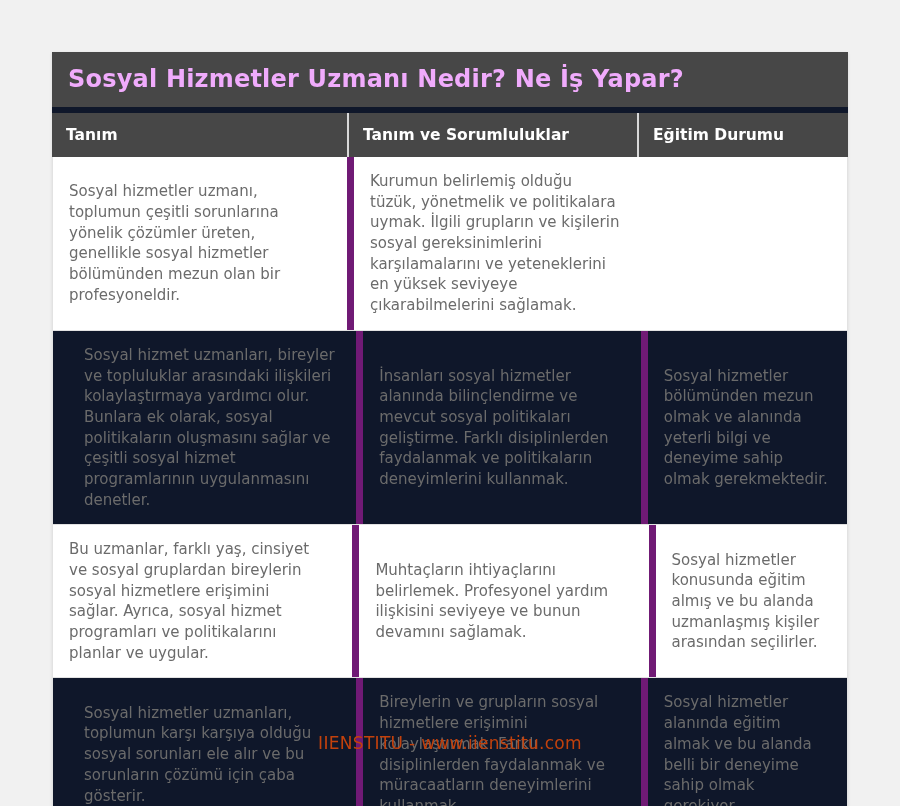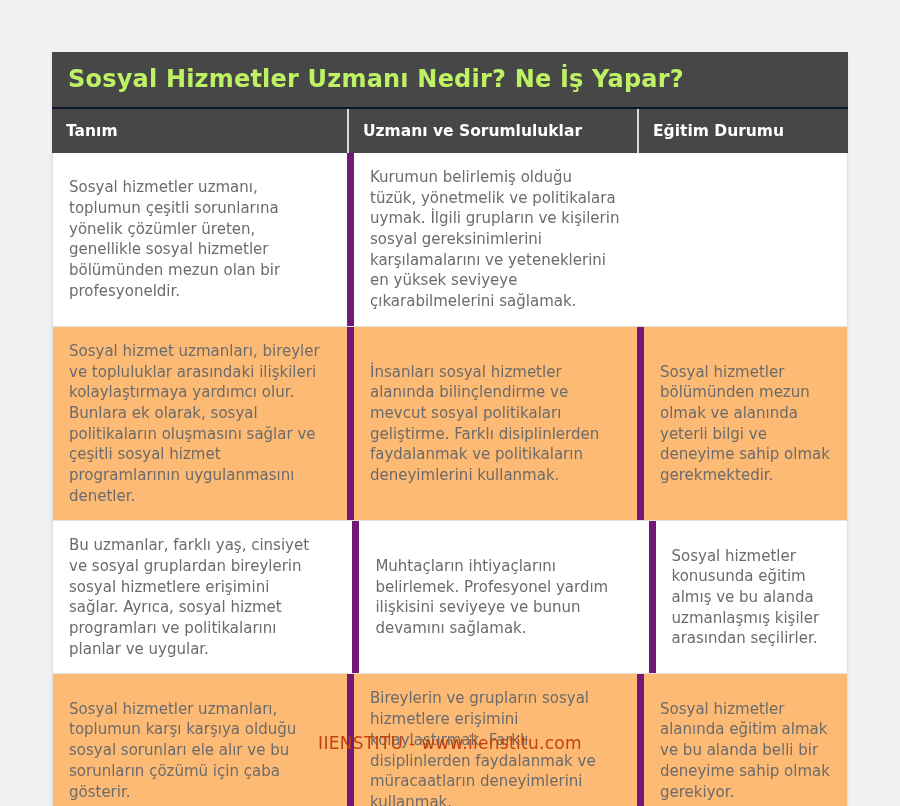--- a/index.html
+++ b/index.html
@@ -18,26 +18,26 @@
   }
   .card {
     position: absolute;
     left: 52px;
     top: 52px;
     width: 796px;
     box-shadow: 0 1px 3px rgba(0,0,0,0.10);
   }
   .title-bar {
     background: #474747;
-    color: #bef264;
+    color: #f0abfc;
     font-size: 24px;
     font-weight: bold;
     padding: 13px 16px 14px 16px;
     letter-spacing: 0.2px;
-    border-bottom: 2px solid #0f172a;
+    border-bottom: 6px solid #0f172a;
   }
   .header-row {
     display: flex;
     background: #474747;
   }
   .hcell {
     color: #ffffff;
     font-size: 15.5px;
     font-weight: bold;
     padding: 13px 14px;
@@ -48,21 +48,21 @@
   .c1 { width: 295px; }
   .c2 { width: 290px; }
   .c3 { width: 211px; }
   .tbody {
     border: 1px solid #e2e2e2;
     border-top: none;
     background: #ffffff;
   }
   .row { display: flex; background: #ffffff; }
   .row + .row { border-top: 1px solid #e2e2e2; }
-  .row.alt { background: #fdba74; }
+  .row.alt { background: #0f172a; padding-left: 15px; }
   .cell {
     padding: 14px 16px;
     display: flex;
     align-items: center;
     color: #6b6b6b;
     font-size: 15px;
     line-height: 1.38;
   }
   .cell + .cell { border-left: 7px solid #701a75; }
   .cell.c1 { width: 294px; }
@@ -86,21 +86,21 @@
 </head>
 <body>
 
 <div class="page">
   <div class="card">
 
     <div class="title-bar">Sosyal Hizmetler Uzmanı Nedir? Ne İş Yapar?</div>
 
     <div class="header-row">
       <div class="hcell c1">Tanım</div>
-      <div class="hcell c2">Uzmanı ve Sorumluluklar</div>
+      <div class="hcell c2">Tanım ve Sorumluluklar</div>
       <div class="hcell c3">Eğitim Durumu</div>
     </div>
 
     <div class="tbody">
 
       <div class="row r1">
         <div class="cell c1">Sosyal hizmetler uzmanı, toplumun çeşitli sorunlarına yönelik çözümler üreten, genellikle sosyal hizmetler bölümünden mezun olan bir profesyoneldir.</div>
         <div class="cell c2">Kurumun belirlemiş olduğu tüzük, yönetmelik ve politikalara uymak. İlgili grupların ve kişilerin sosyal gereksinimlerini karşılamalarını ve yeteneklerini en yüksek seviyeye çıkarabilmelerini sağlamak.</div>
       </div>
 

